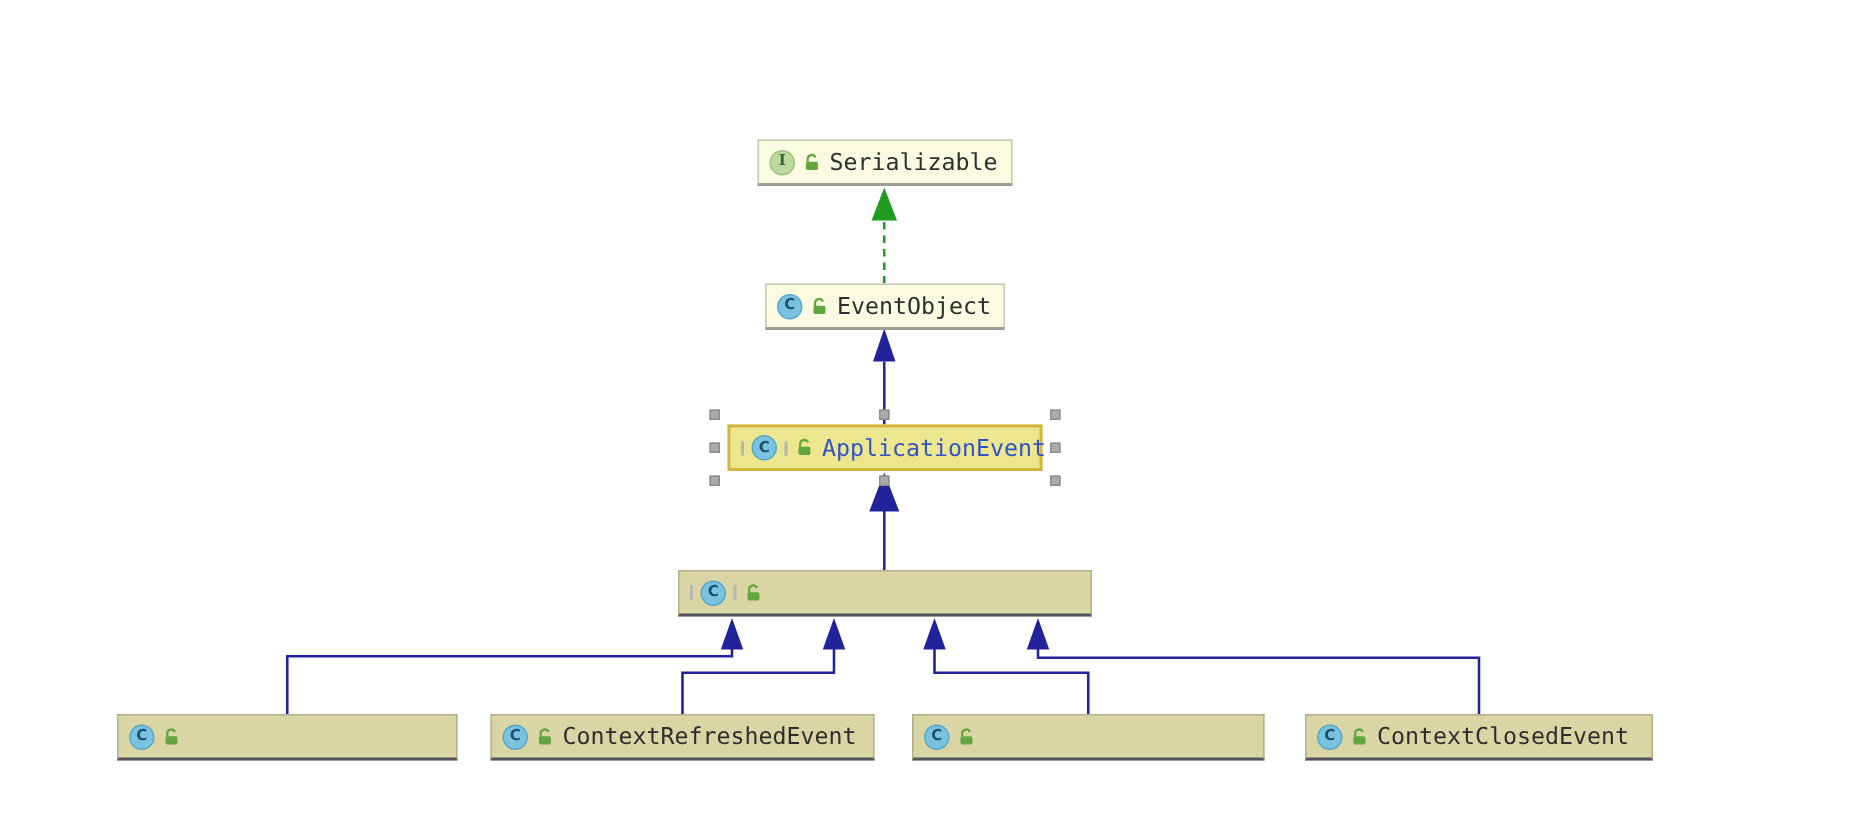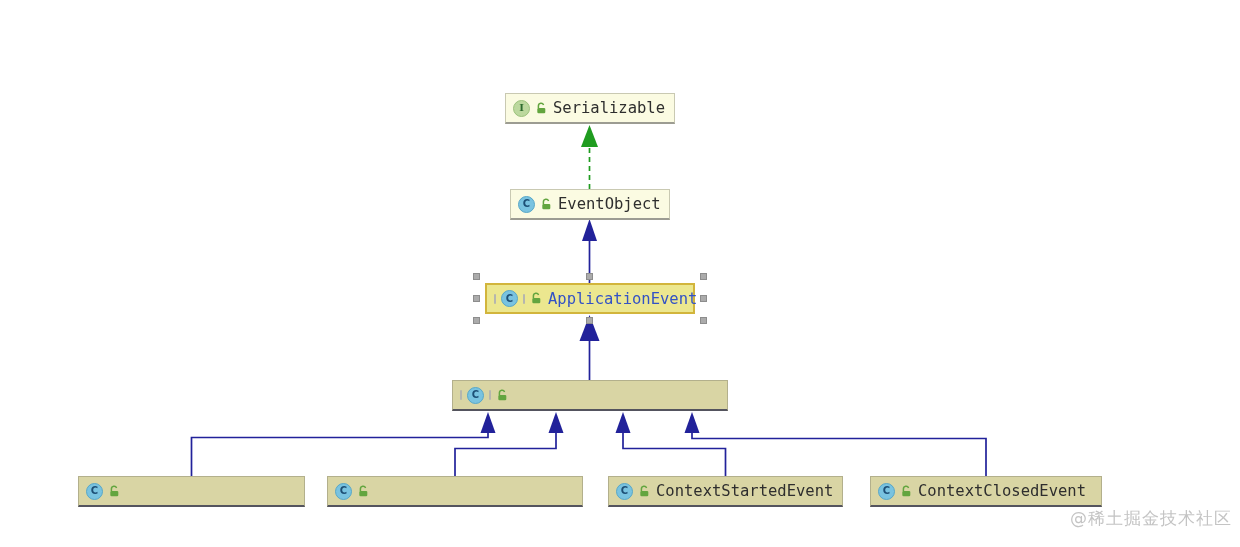--- a/index.html
+++ b/index.html
@@ -172,43 +172,42 @@
   <div class="node khaki" style="left:327px;top:476px;width:256px;">
     <span class="badge clazz">
         <span>C</span>
       </span>
     <span class="lock">
       <svg viewBox="0 0 13 13" width="13" height="13">
           <path d="M3.4,6 V3.9 a2.7,2.7 0 0 1 5.2,-0.9" fill="none" stroke="#63a53f" stroke-width="1.5"></path>
           <rect x="2.3" y="5.9" width="8" height="5.4" rx="1.2" fill="#63a53f"></rect>
         </svg>
     </span>
+    <span class="label">ContextRefreshedEvent</span>
   </div>
 
   <div class="node khaki" style="left:608px;top:476px;width:235px;">
     <span class="badge clazz">
         <span>C</span>
       </span>
     <span class="lock">
       <svg viewBox="0 0 13 13" width="13" height="13">
           <path d="M3.4,6 V3.9 a2.7,2.7 0 0 1 5.2,-0.9" fill="none" stroke="#63a53f" stroke-width="1.5"></path>
           <rect x="2.3" y="5.9" width="8" height="5.4" rx="1.2" fill="#63a53f"></rect>
         </svg>
     </span>
-    <span class="label">ContextStartedEvent</span>
   </div>
 
   <div class="node khaki" style="left:870px;top:476px;width:232px;">
     <span class="badge clazz">
         <span>C</span>
       </span>
     <span class="lock">
       <svg viewBox="0 0 13 13" width="13" height="13">
           <path d="M3.4,6 V3.9 a2.7,2.7 0 0 1 5.2,-0.9" fill="none" stroke="#63a53f" stroke-width="1.5"></path>
           <rect x="2.3" y="5.9" width="8" height="5.4" rx="1.2" fill="#63a53f"></rect>
         </svg>
     </span>
     <span class="label">ContextClosedEvent</span>
   </div>
 
-  <div class="watermark">@稀土掘金技术社区</div>
 
 </div>
 
 </body></html>

